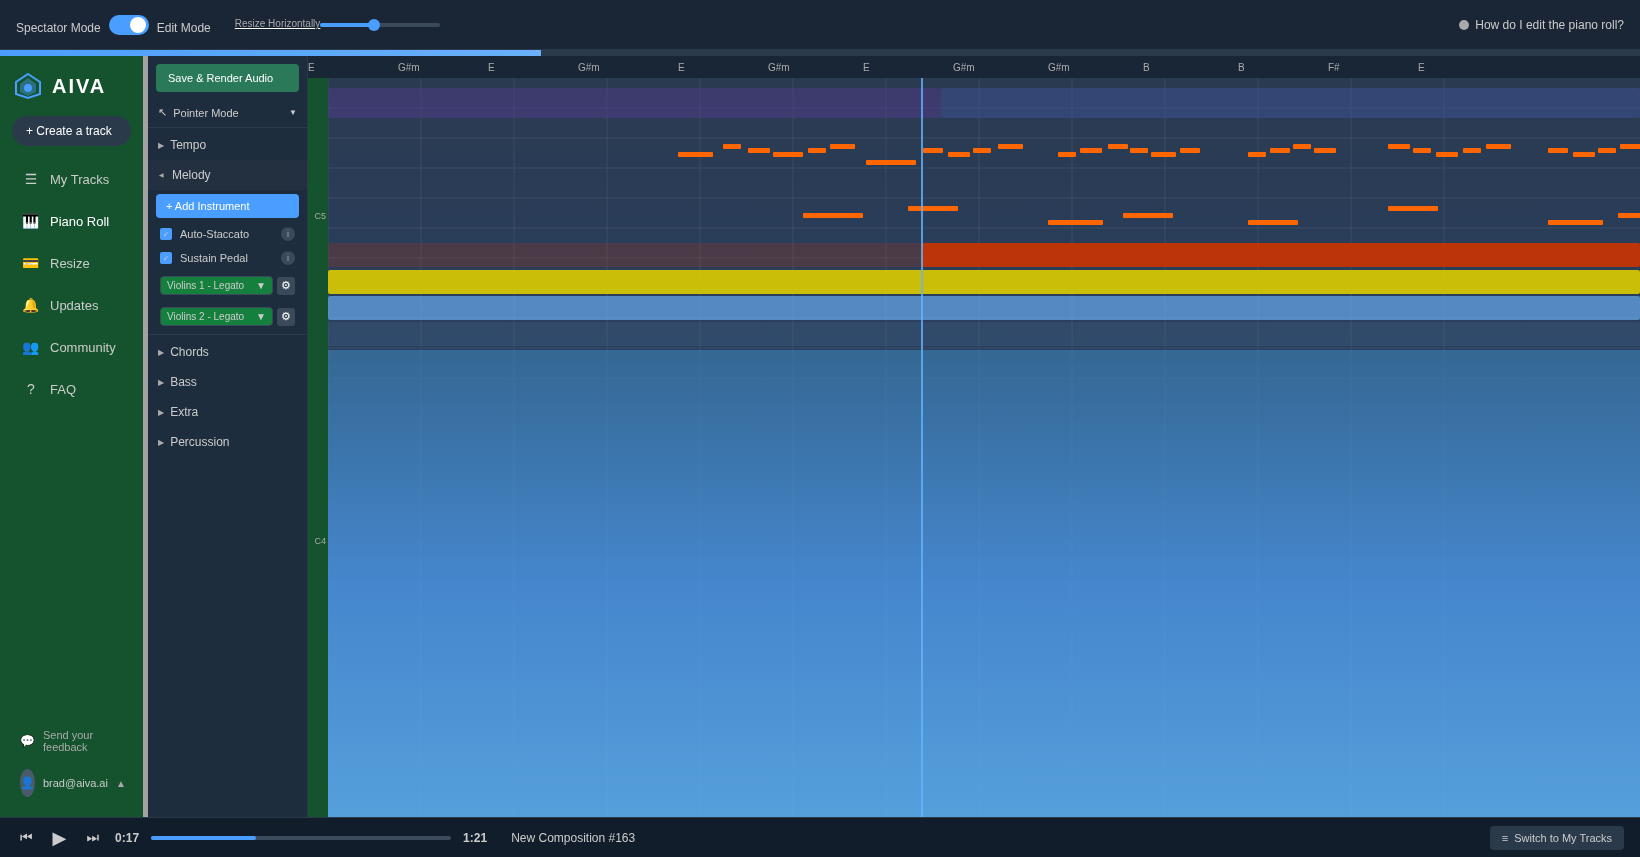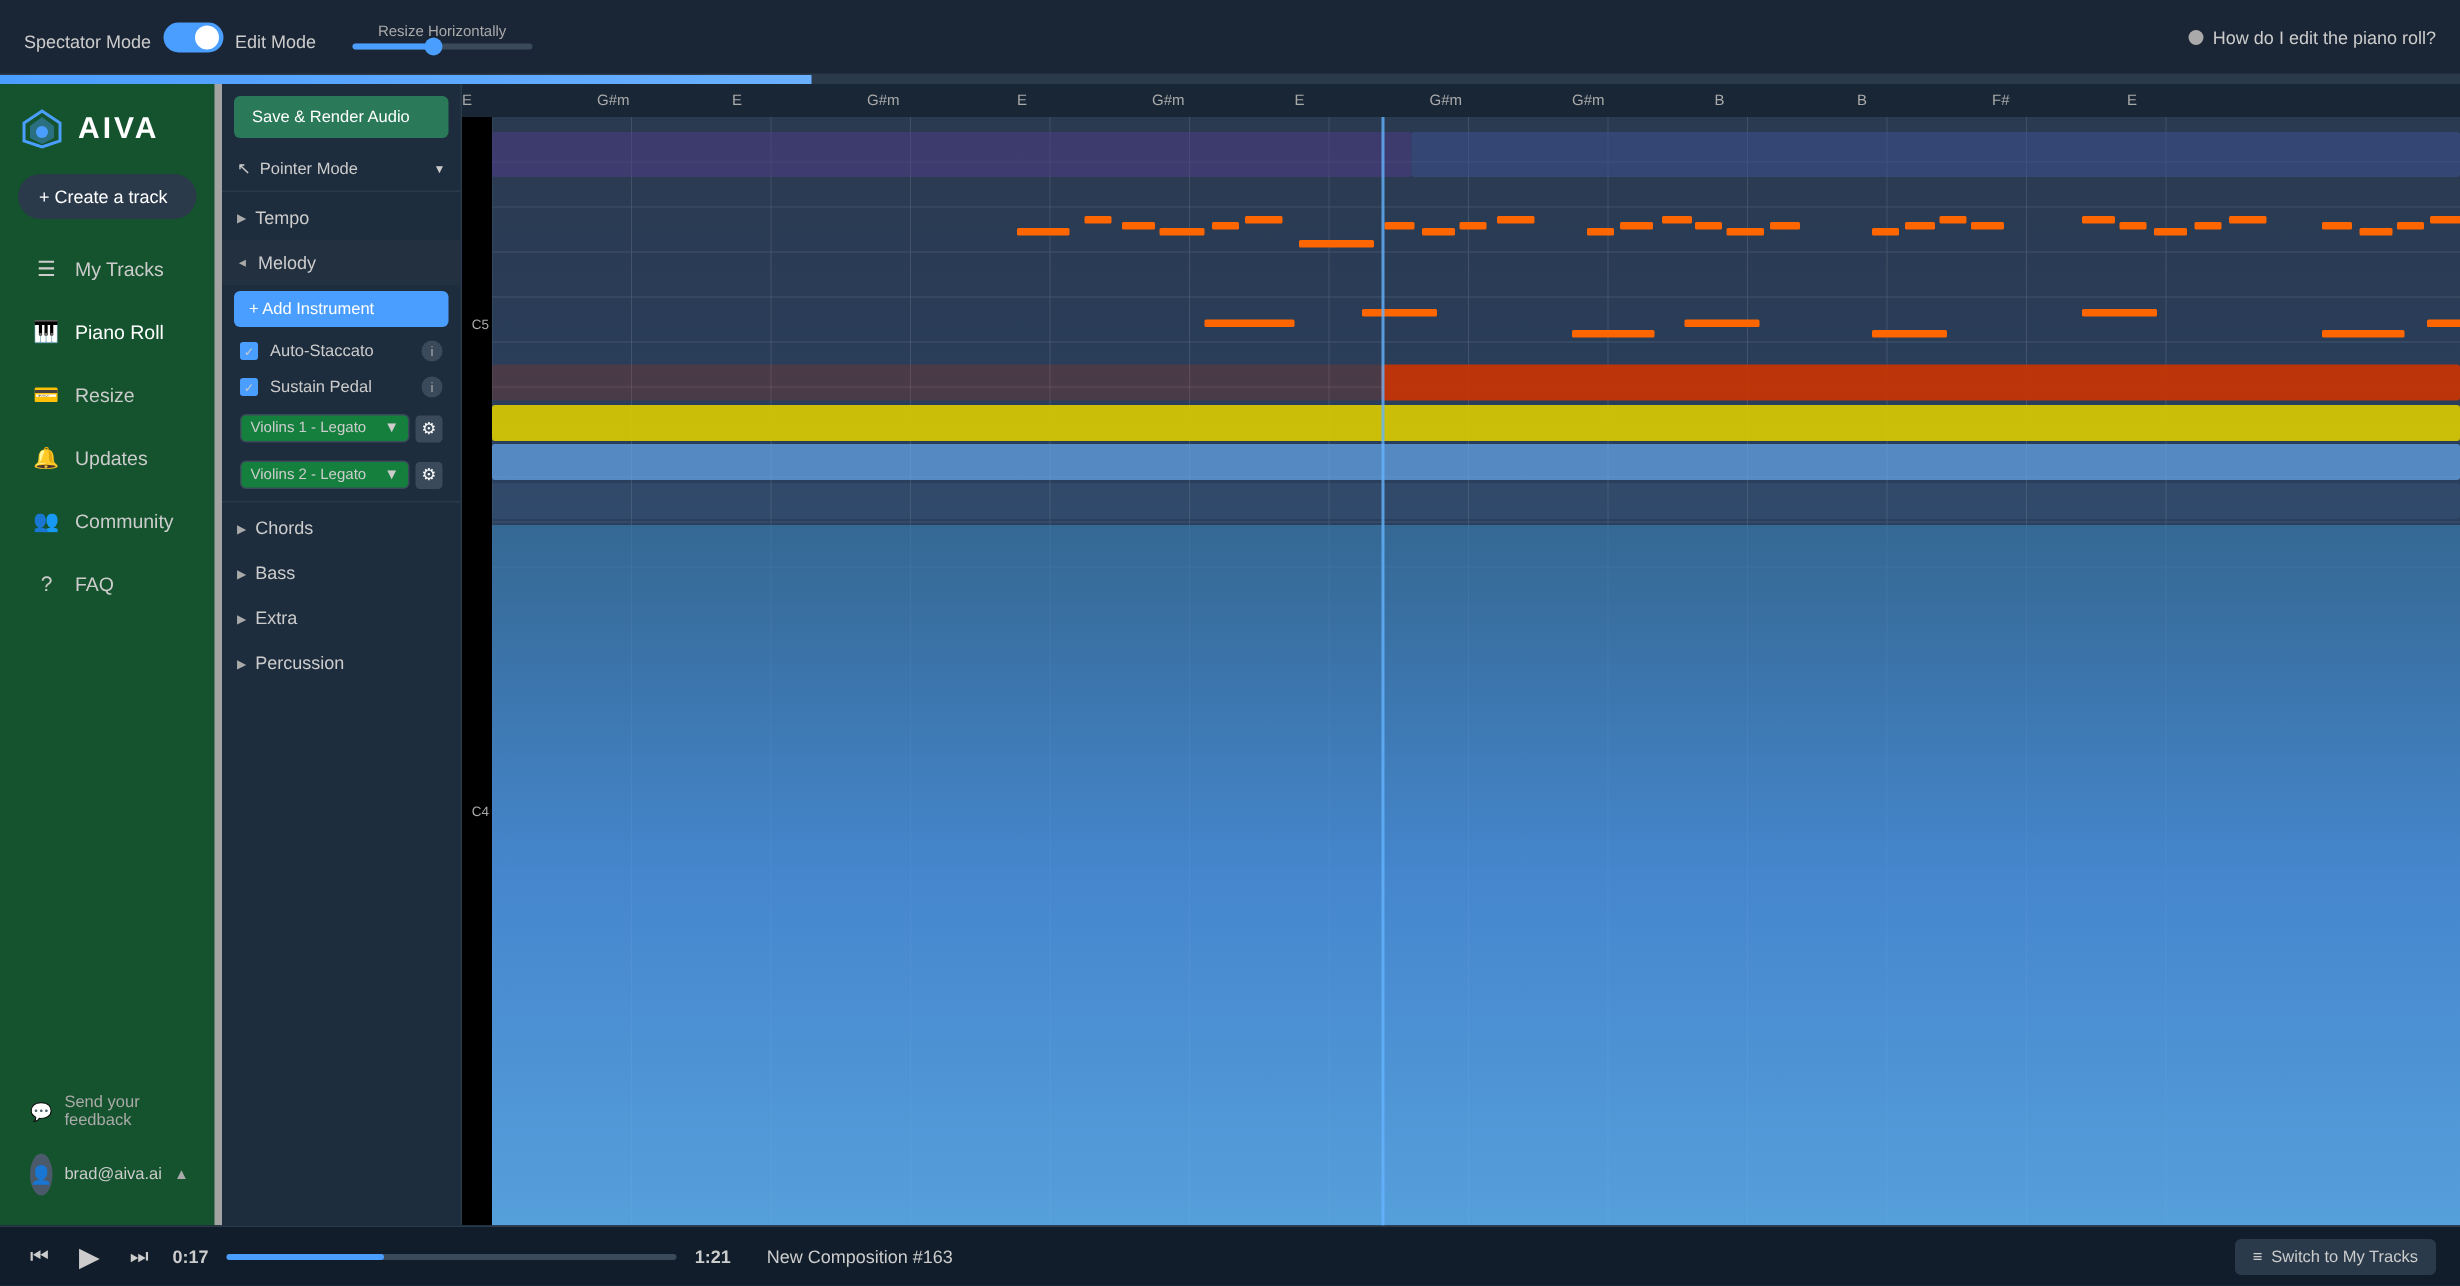--- a/index.html
+++ b/index.html
@@ -53,22 +53,23 @@
       font-size: 12px;
       color: #ccc;
     }
     .resize-group {
       display: flex;
       align-items: center;
       gap: 8px;
     }
     .resize-slider-container {
       display: flex;
-      flex-direction: column;
-      align-items: center;
+      flex-direction: row;
+      align-items: center;
+      text-decoration: underline;
     }
     .resize-label {
       font-size: 10px;
       color: #aaa;
       margin-bottom: 2px;
     }
     .resize-slider {
       width: 120px;
       height: 4px;
       background: #3a4a5a;
@@ -390,21 +391,21 @@
       flex: 1;
       position: relative;
       overflow: hidden;
     }
     .piano-keys {
       position: absolute;
       left: 0;
       top: 0;
       width: 20px;
       height: 100%;
-      background: #000000;
+      background: #14532d;
       z-index: 10;
     }
     .piano-key-label {
       position: absolute;
       font-size: 9px;
       color: #aaa;
       right: 2px;
     }
     
     .grid-bg {

